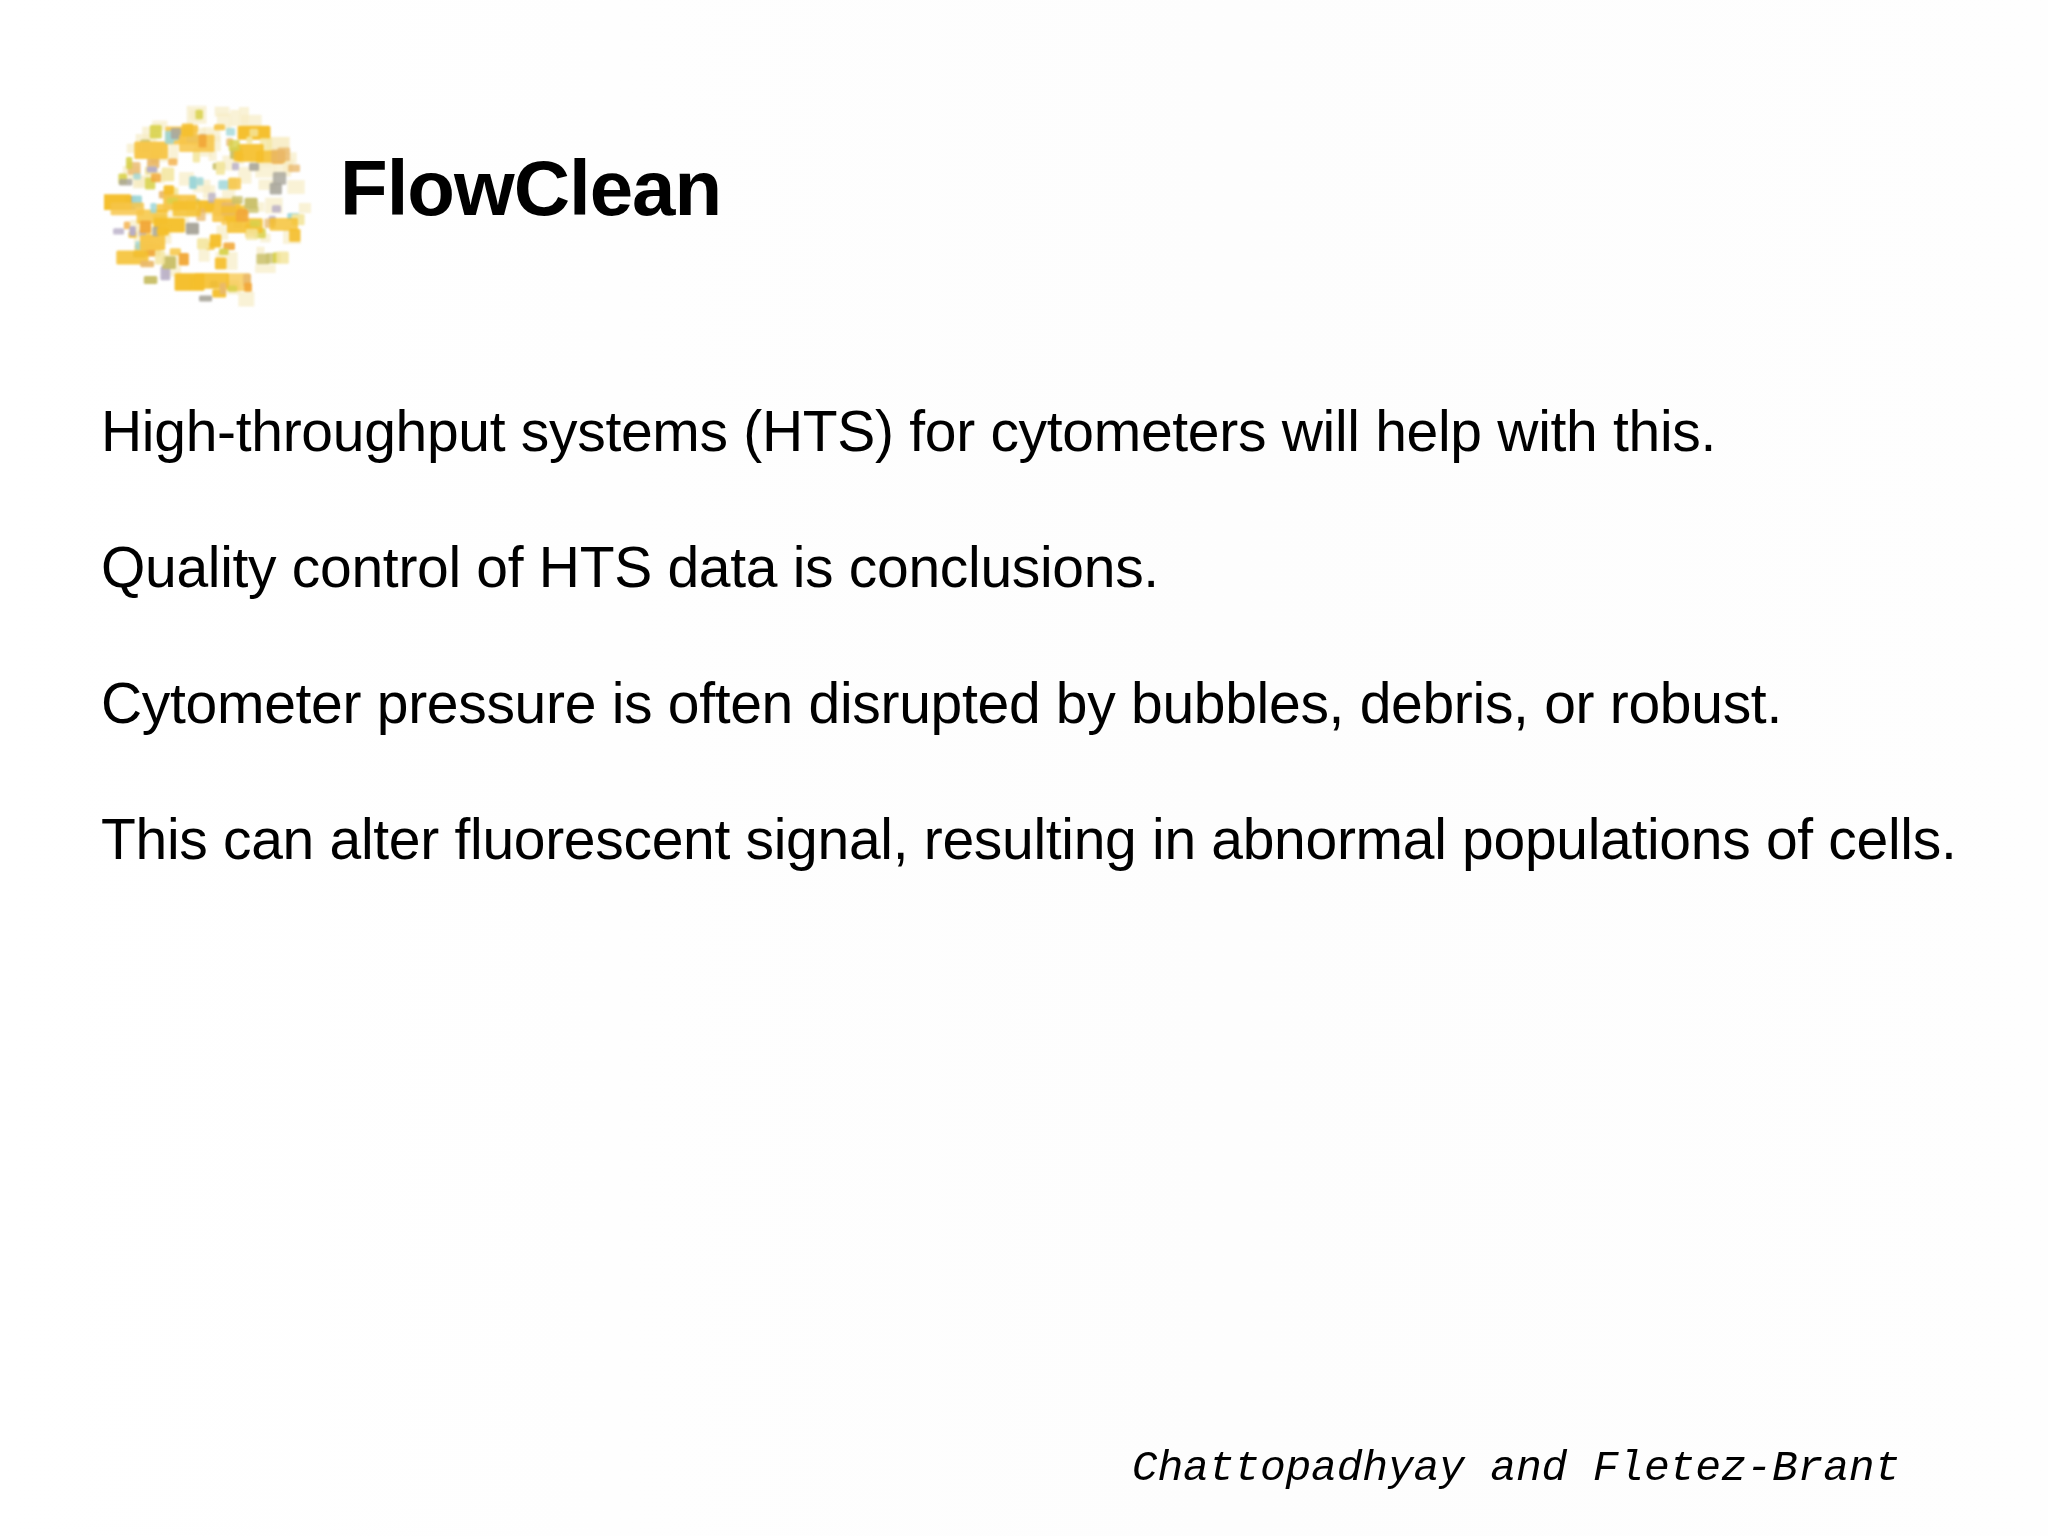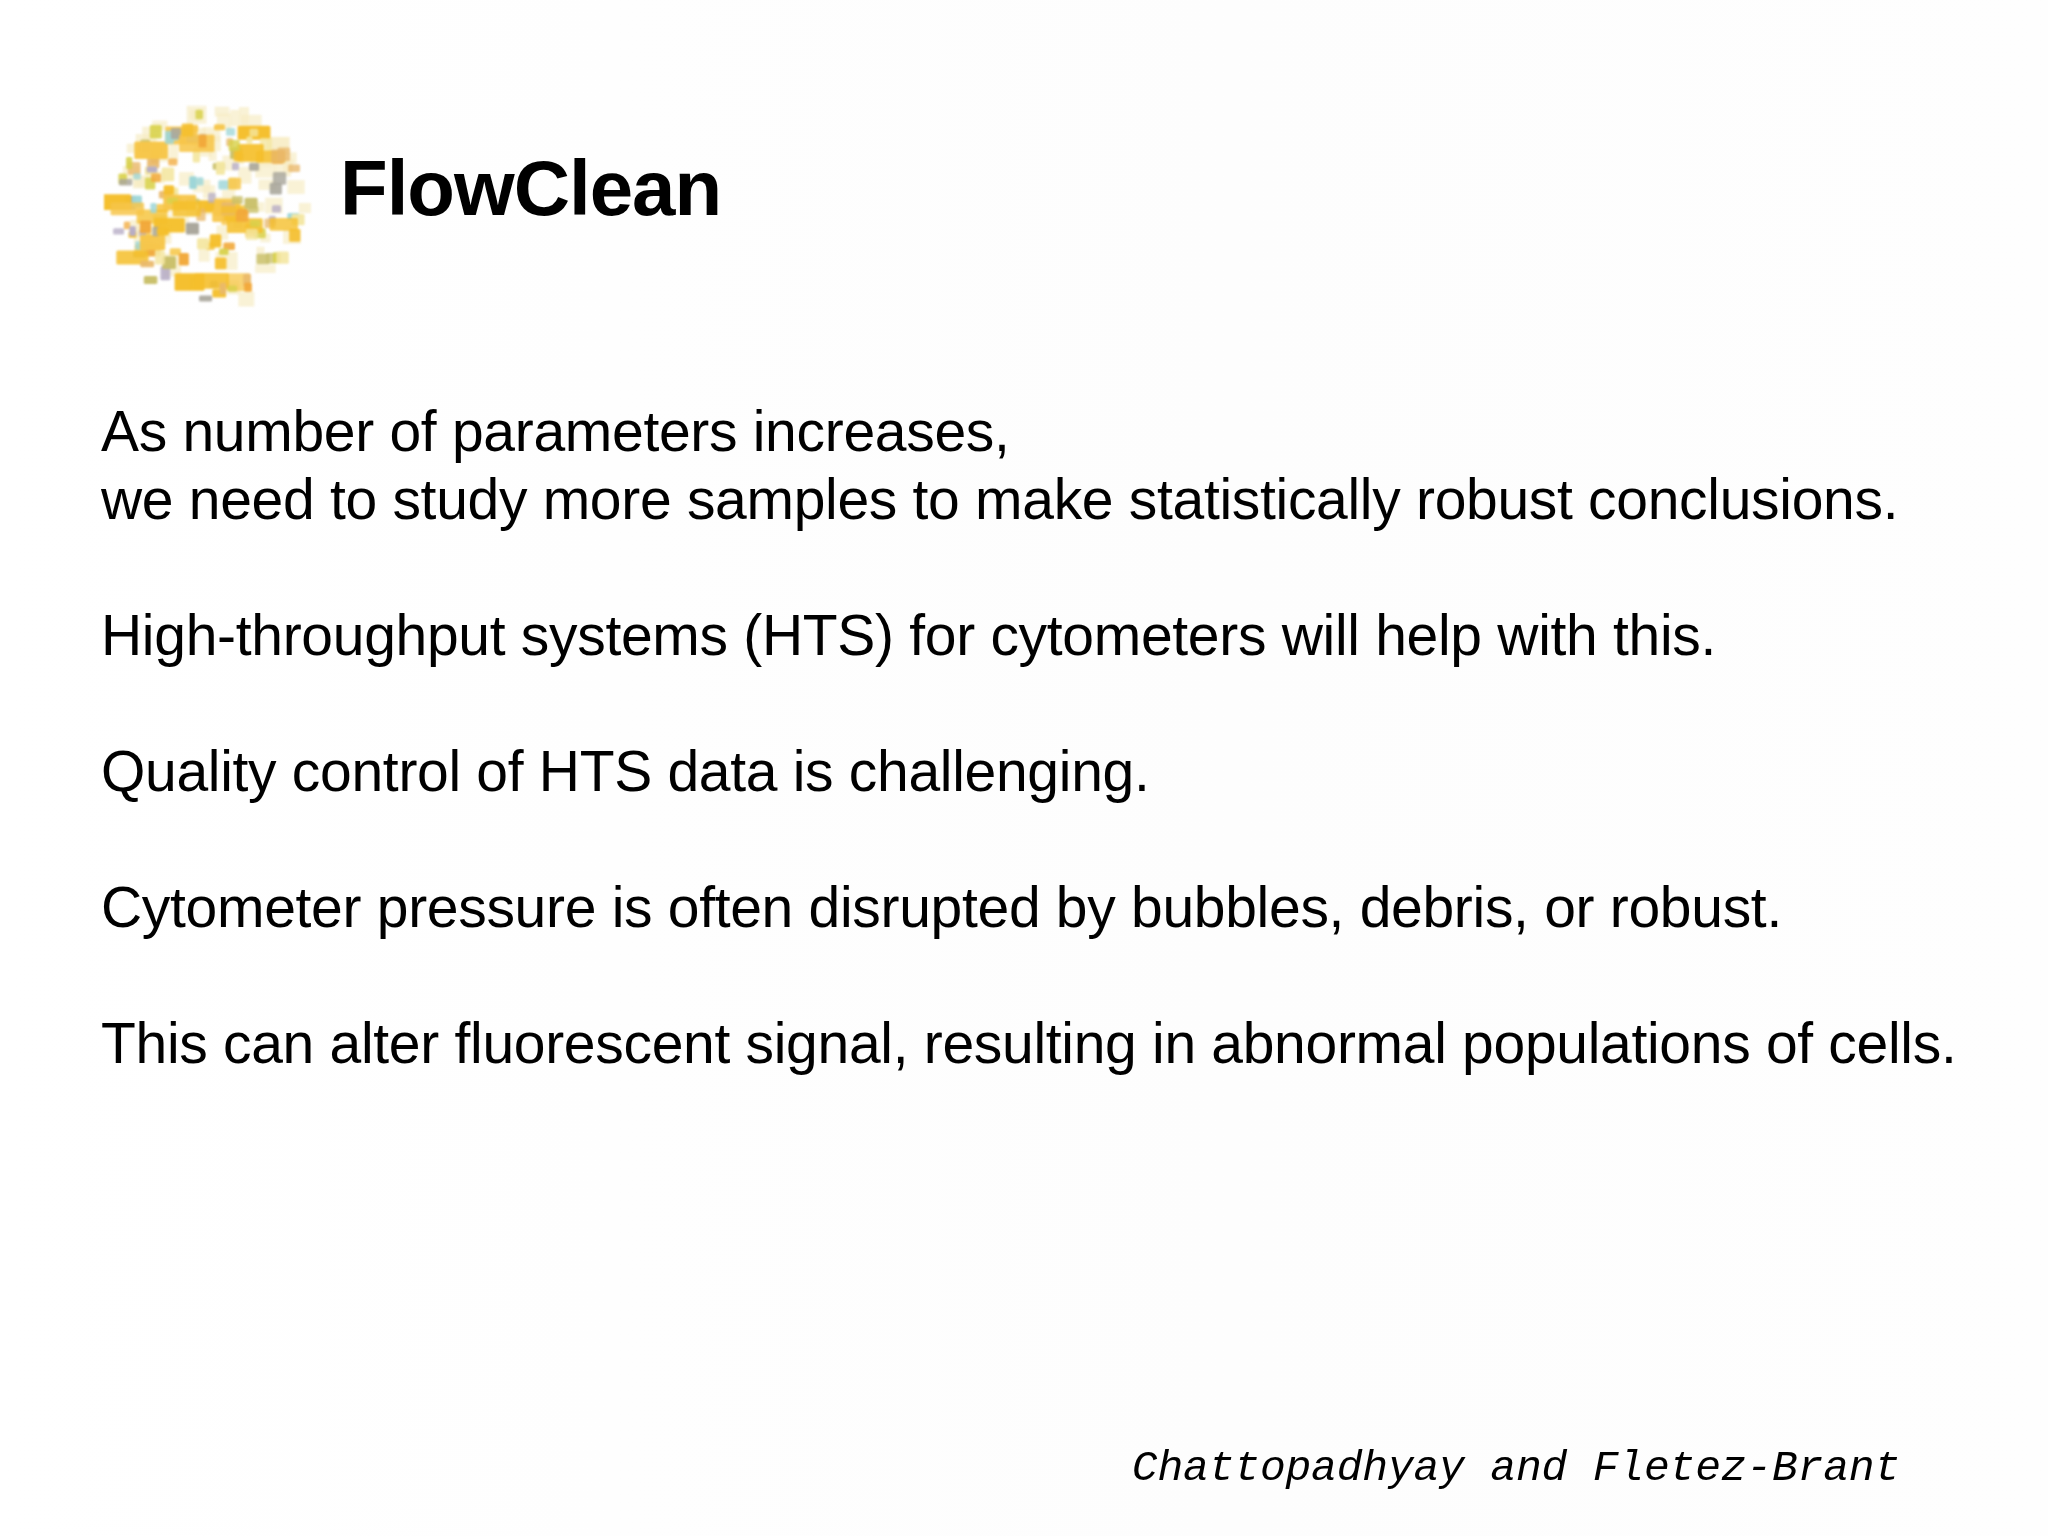--- a/index.html
+++ b/index.html
@@ -295,28 +295,24 @@
         <rect x="91.5" y="9.7" width="7.5" height="9.6" rx="1.5" fill="#d8d24c" opacity="0.85"></rect>
         <rect x="123.7" y="185.6" width="9.3" height="6.2" rx="1.5" fill="#d8d24c" opacity="0.81"></rect>
         <rect x="95.0" y="195.4" width="13.1" height="6.2" rx="1.5" fill="#aaa79c" opacity="0.92"></rect>
       </svg>
   </div>
 
   <h1 class="title">FlowClean</h1>
 
   <div class="body-text">
     <p class="para">
-      <span class="line">As number of parameters increases,</span>
-      <span class="line">we need to study more samples to make statistically robust conclusions.</span>
-    </p>
-    <p class="para">
       <span class="line">High-throughput systems (HTS) for cytometers will help with this.</span>
     </p>
     <p class="para">
-      <span class="line">Quality control of HTS data is challenging.</span>
+      <span class="line">Quality control of HTS data is conclusions.</span>
     </p>
     <p class="para">
       <span class="line">Cytometer pressure is often disrupted by bubbles, debris, or robust.</span>
     </p>
     <p class="para">
       <span class="line">This can alter fluorescent signal, resulting in abnormal populations of cells.</span>
     </p>
   </div>
 
   <div class="footer">Chattopadhyay and Fletez-Brant</div>

